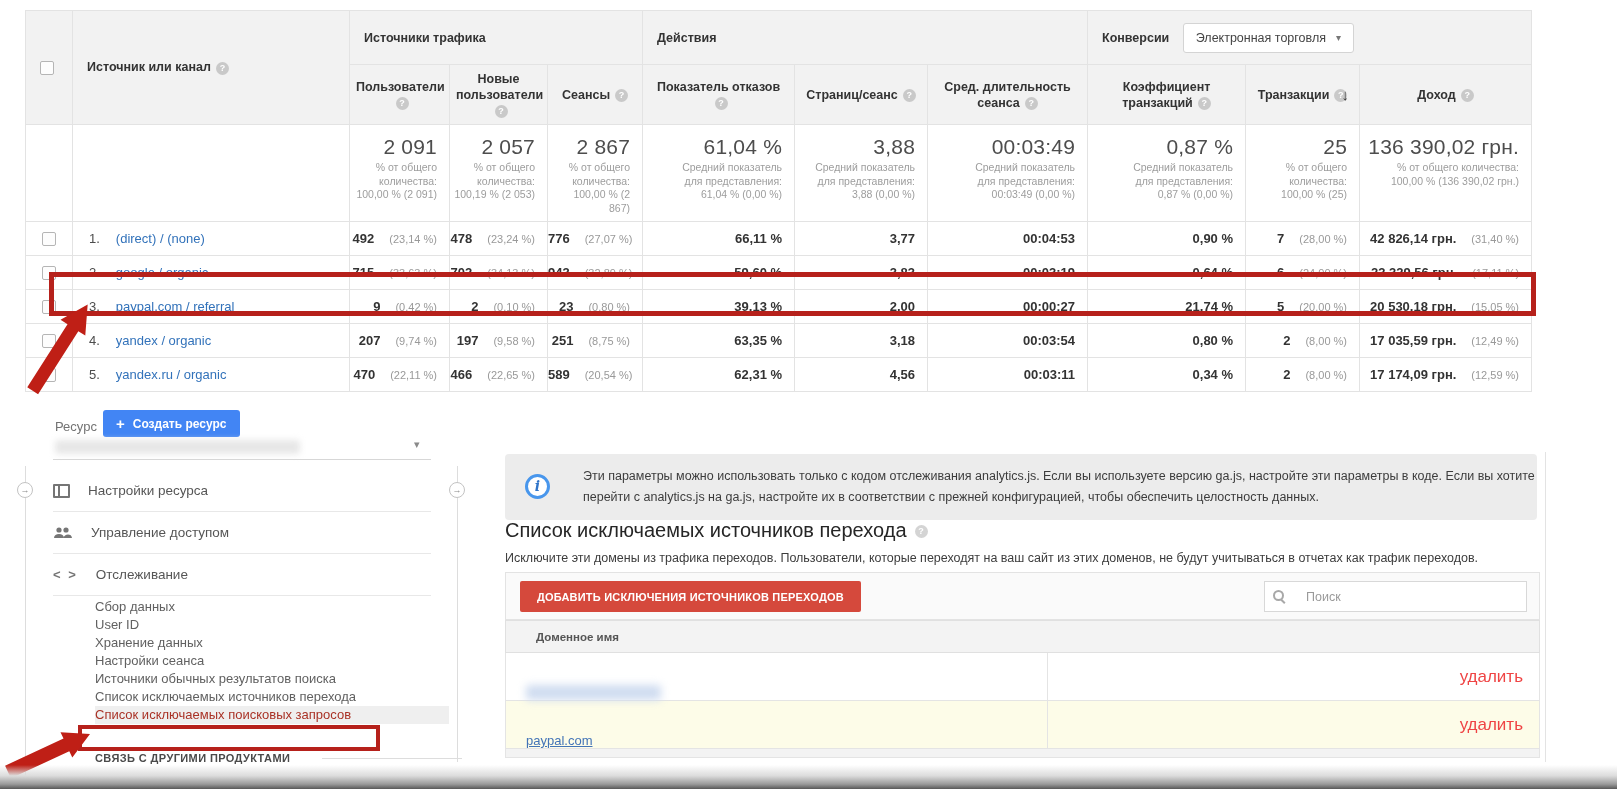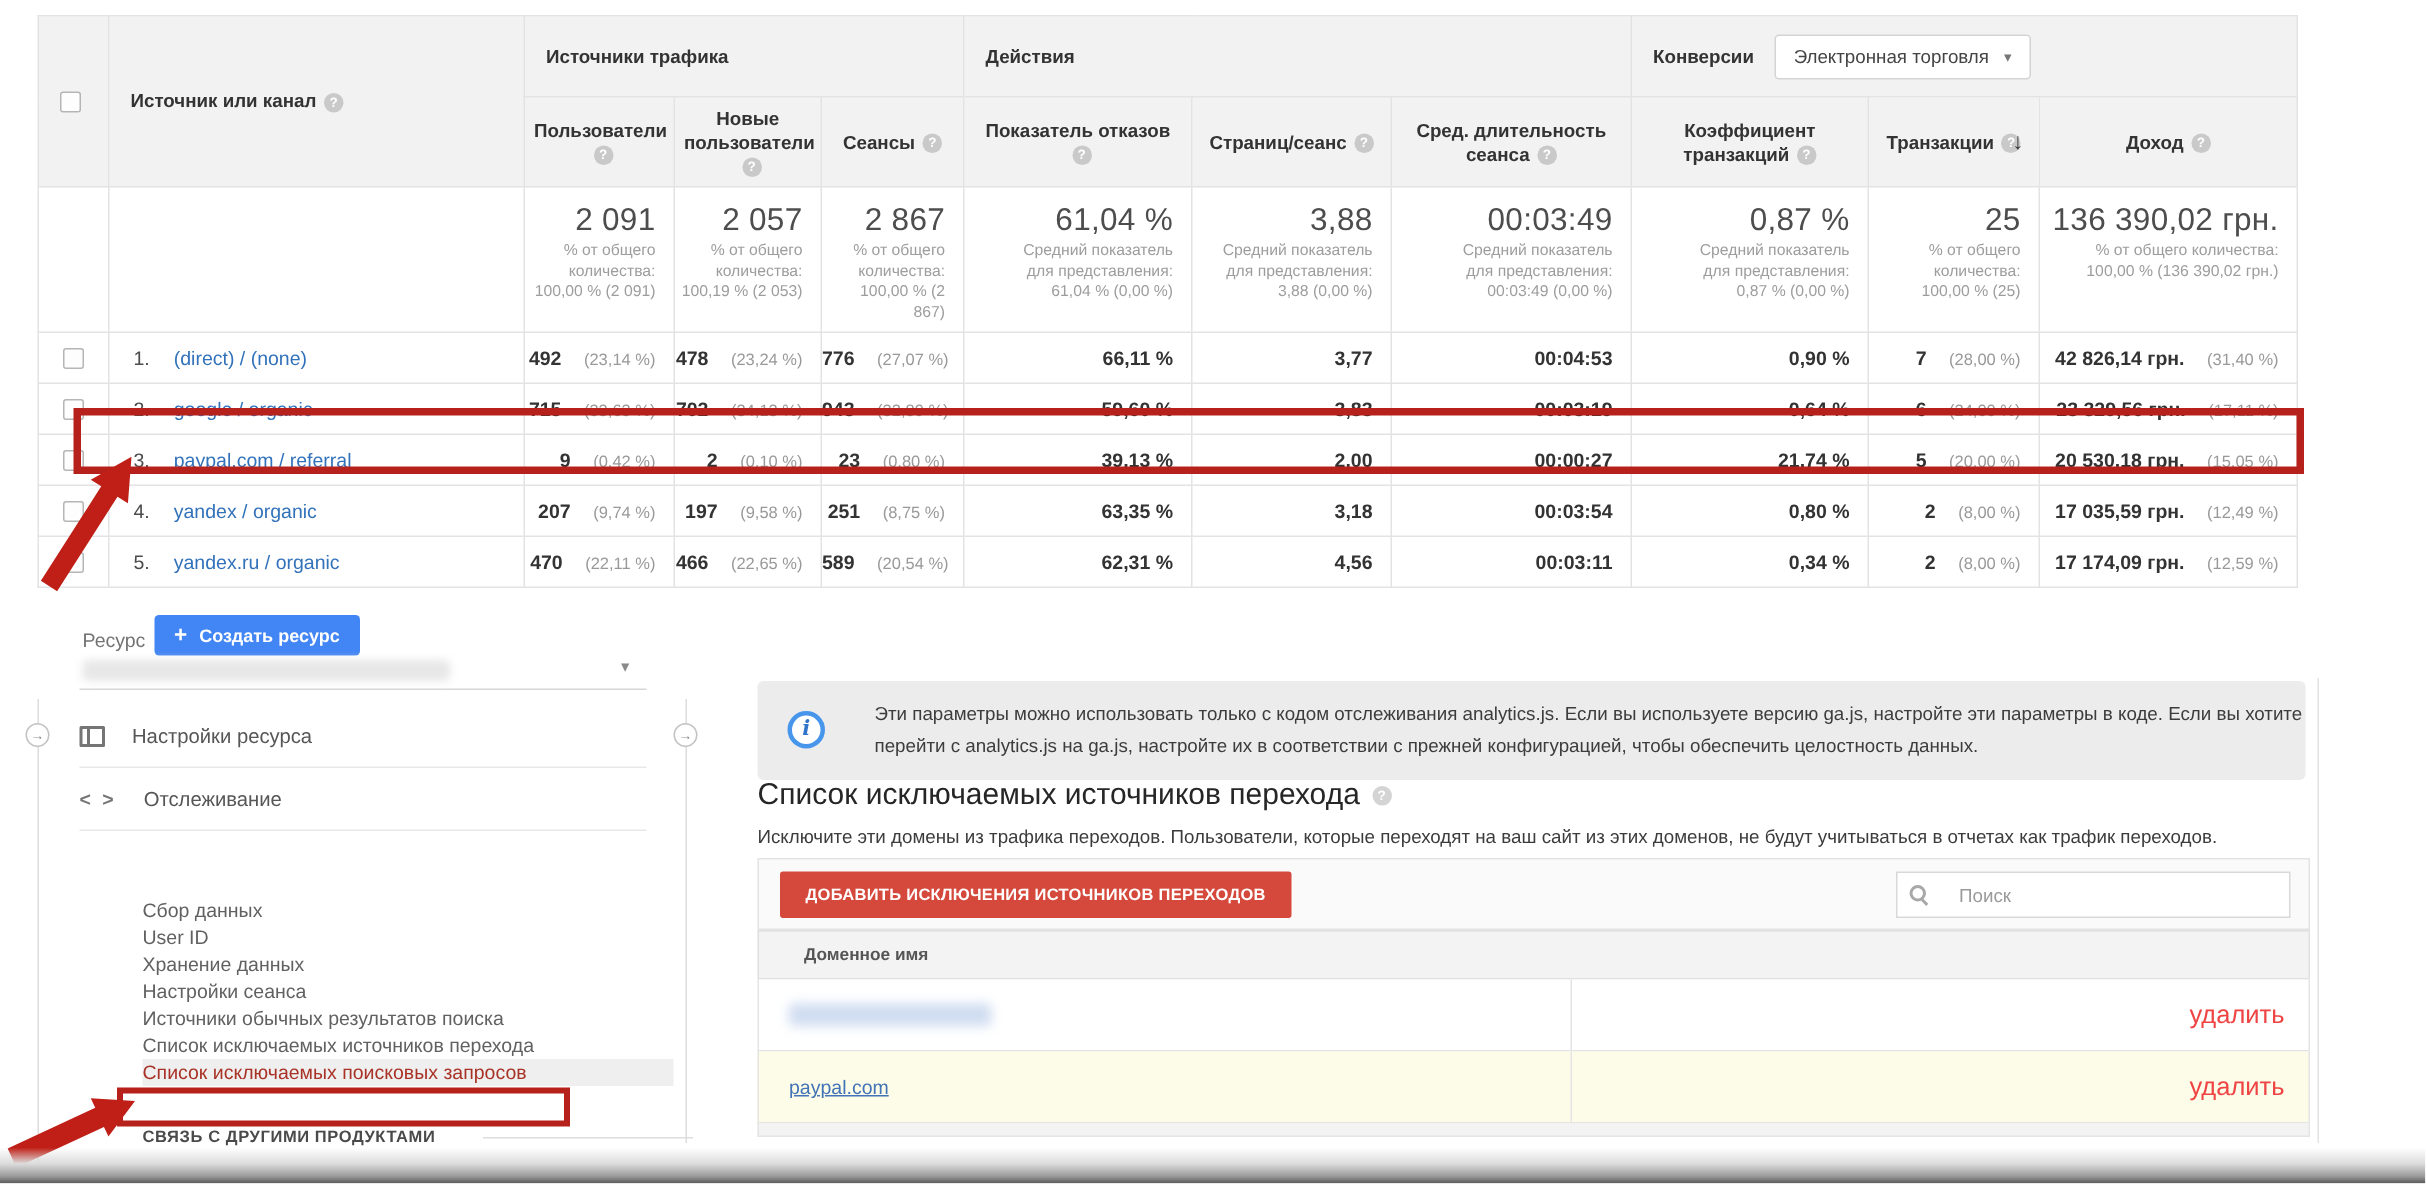--- a/index.html
+++ b/index.html
@@ -87,21 +87,21 @@
   .mag { position:relative; width:13px; height:13px; flex:0 0 auto; }
   .mag::before { content:""; position:absolute; left:0; top:0; width:7px; height:7px; border:2px solid #a8a8a8; border-radius:50%; }
   .mag::after { content:""; position:absolute; left:9px; top:9px; width:5px; height:2px; background:#a8a8a8; transform:rotate(45deg); transform-origin:0 0; }
   .searchbox input { border:none; outline:none; flex:1; font-family:inherit; font-size:12.5px; color:#444; background:transparent; }
   .searchbox input::placeholder { color:#9a9a9a; }
 
   .dom-table { position:absolute; left:505px; top:620px; width:1035px; }
   .dom-head { height:33px; background:#f3f3f3; border:1px solid #e0e0e0; display:flex; align-items:center; padding-left:30px; font-size:11.5px; font-weight:bold; color:#555; }
   .d-row { display:flex; height:48px; border:1px solid #e4e4e4; border-top:none; background:#fff; }
   .d-row.hl { background:#fdfce8; }
-  .d-cell-domain { width:542px; border-right:1px solid #e4e4e4; display:flex; align-items:center; padding-left:20px; }
+  .d-cell-domain { width:542px; border-right:1px solid #e4e4e4; display:flex; align-items:flex-end; padding-left:20px; }
   .d-cell-action { flex:1; display:flex; align-items:center; justify-content:flex-end; padding-right:16px; }
   .del-link { color:#ef4444; font-size:17px; text-decoration:none; cursor:pointer; }
   .dom-link { color:#4374b7; font-size:13px; text-decoration:underline; cursor:pointer; }
   .blur-chip { width:135px; height:15px; background:#cfdcf0; border-radius:3px; filter:blur(4px); }
   .table-foot { height:9px; background:#f3f3f3; border:1px solid #e4e4e4; border-top:none; }
 
   .bottom-fade { position:absolute; left:0; right:0; bottom:0; height:24px;
     background:linear-gradient(to bottom, rgba(235,235,235,0) 0%, #dcdcdc 45%, #9a9a9a 80%, #585858 100%); }
 </style>
 </head>
@@ -299,20 +299,29 @@
   <div class="collapse-btn" style="left:449px;top:482px;"></div>
 
   <div class="admin-menu">
     <div class="admin-item">
       <span class="icon-grid">
           <i></i>
         </span>
       <span>Настройки ресурса</span>
     </div>
     <div class="admin-item">
+      <svg class="icon-people" width="20" height="14" viewBox="0 0 20 14">
+        <circle cx="6" cy="4" r="2.6" fill="#757575"></circle>
+          <circle cx="13" cy="4" r="2.6" fill="#757575"></circle>
+        <path d="M1 12c0-2.7 2.3-4 5-4s5 1.3 5 4z" fill="#757575"></path>
+        <path d="M10.5 12c.4-2.2 2.2-3.6 4.5-3.6 2 0 3.8 1.1 4 3.6z" fill="#757575"></path>
+      </svg>
+      <span>Управление доступом</span>
+    </div>
+    <div class="admin-item">
       <span class="icon-code"></span>
       <span>Отслеживание</span>
     </div>
   </div>
 
   <div class="tracking">
     <div class="tracking-item">Сбор данных</div>
     <div class="tracking-item">User ID</div>
     <div class="tracking-item">Хранение данных</div>
     <div class="tracking-item">Настройки сеанса</div>

